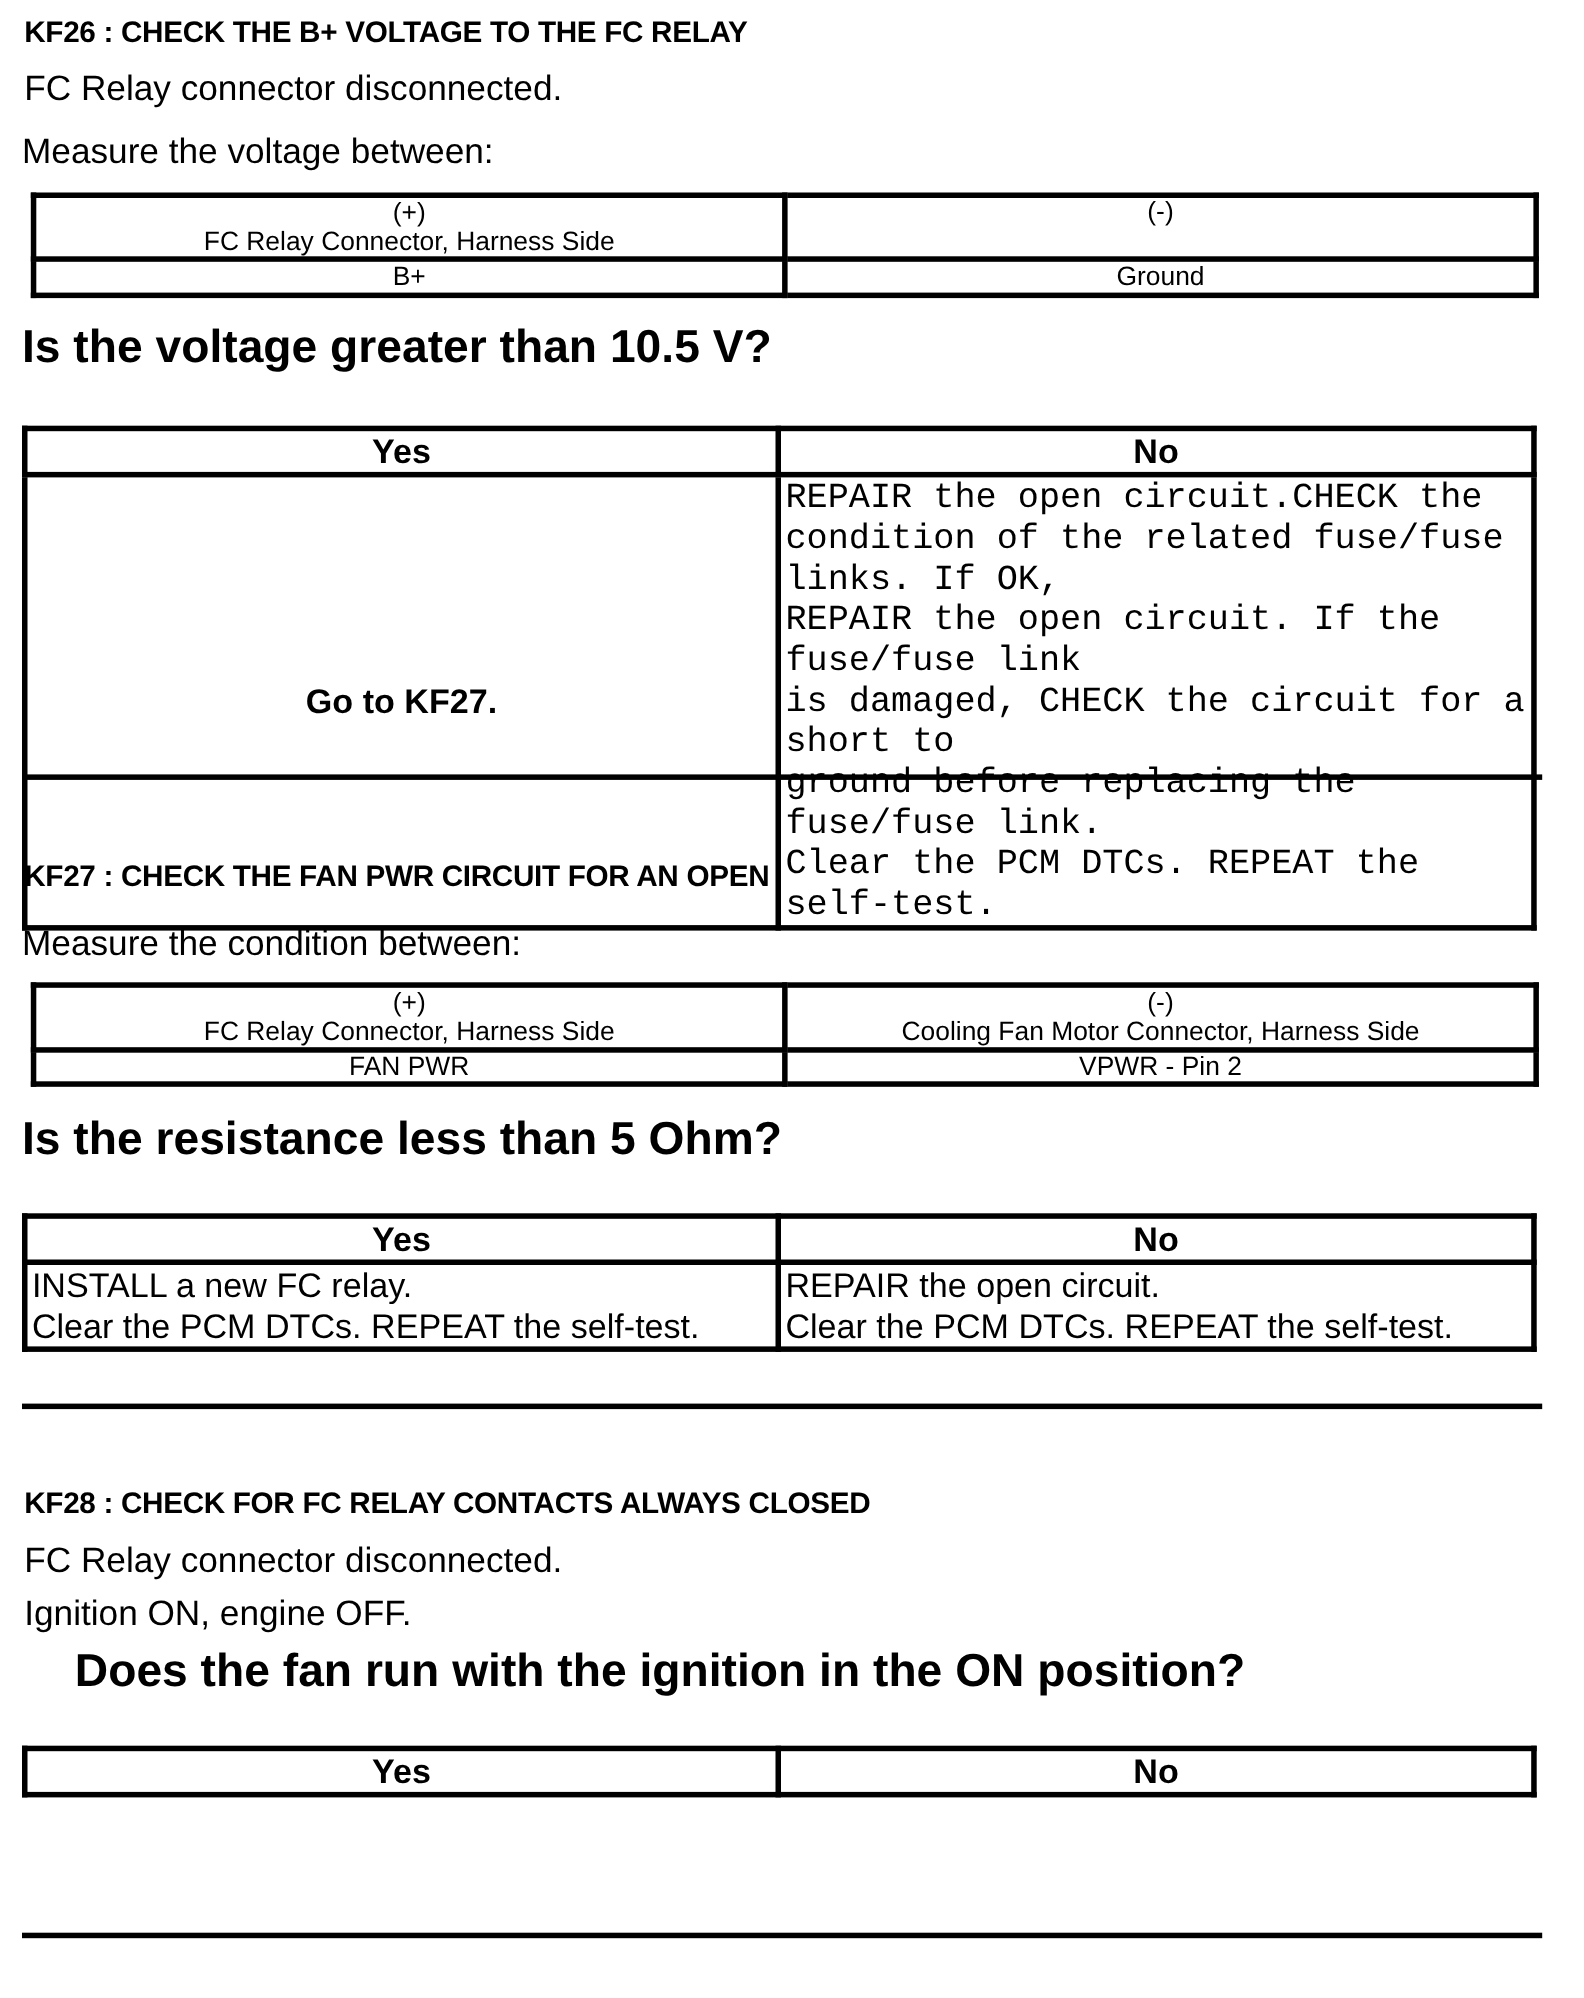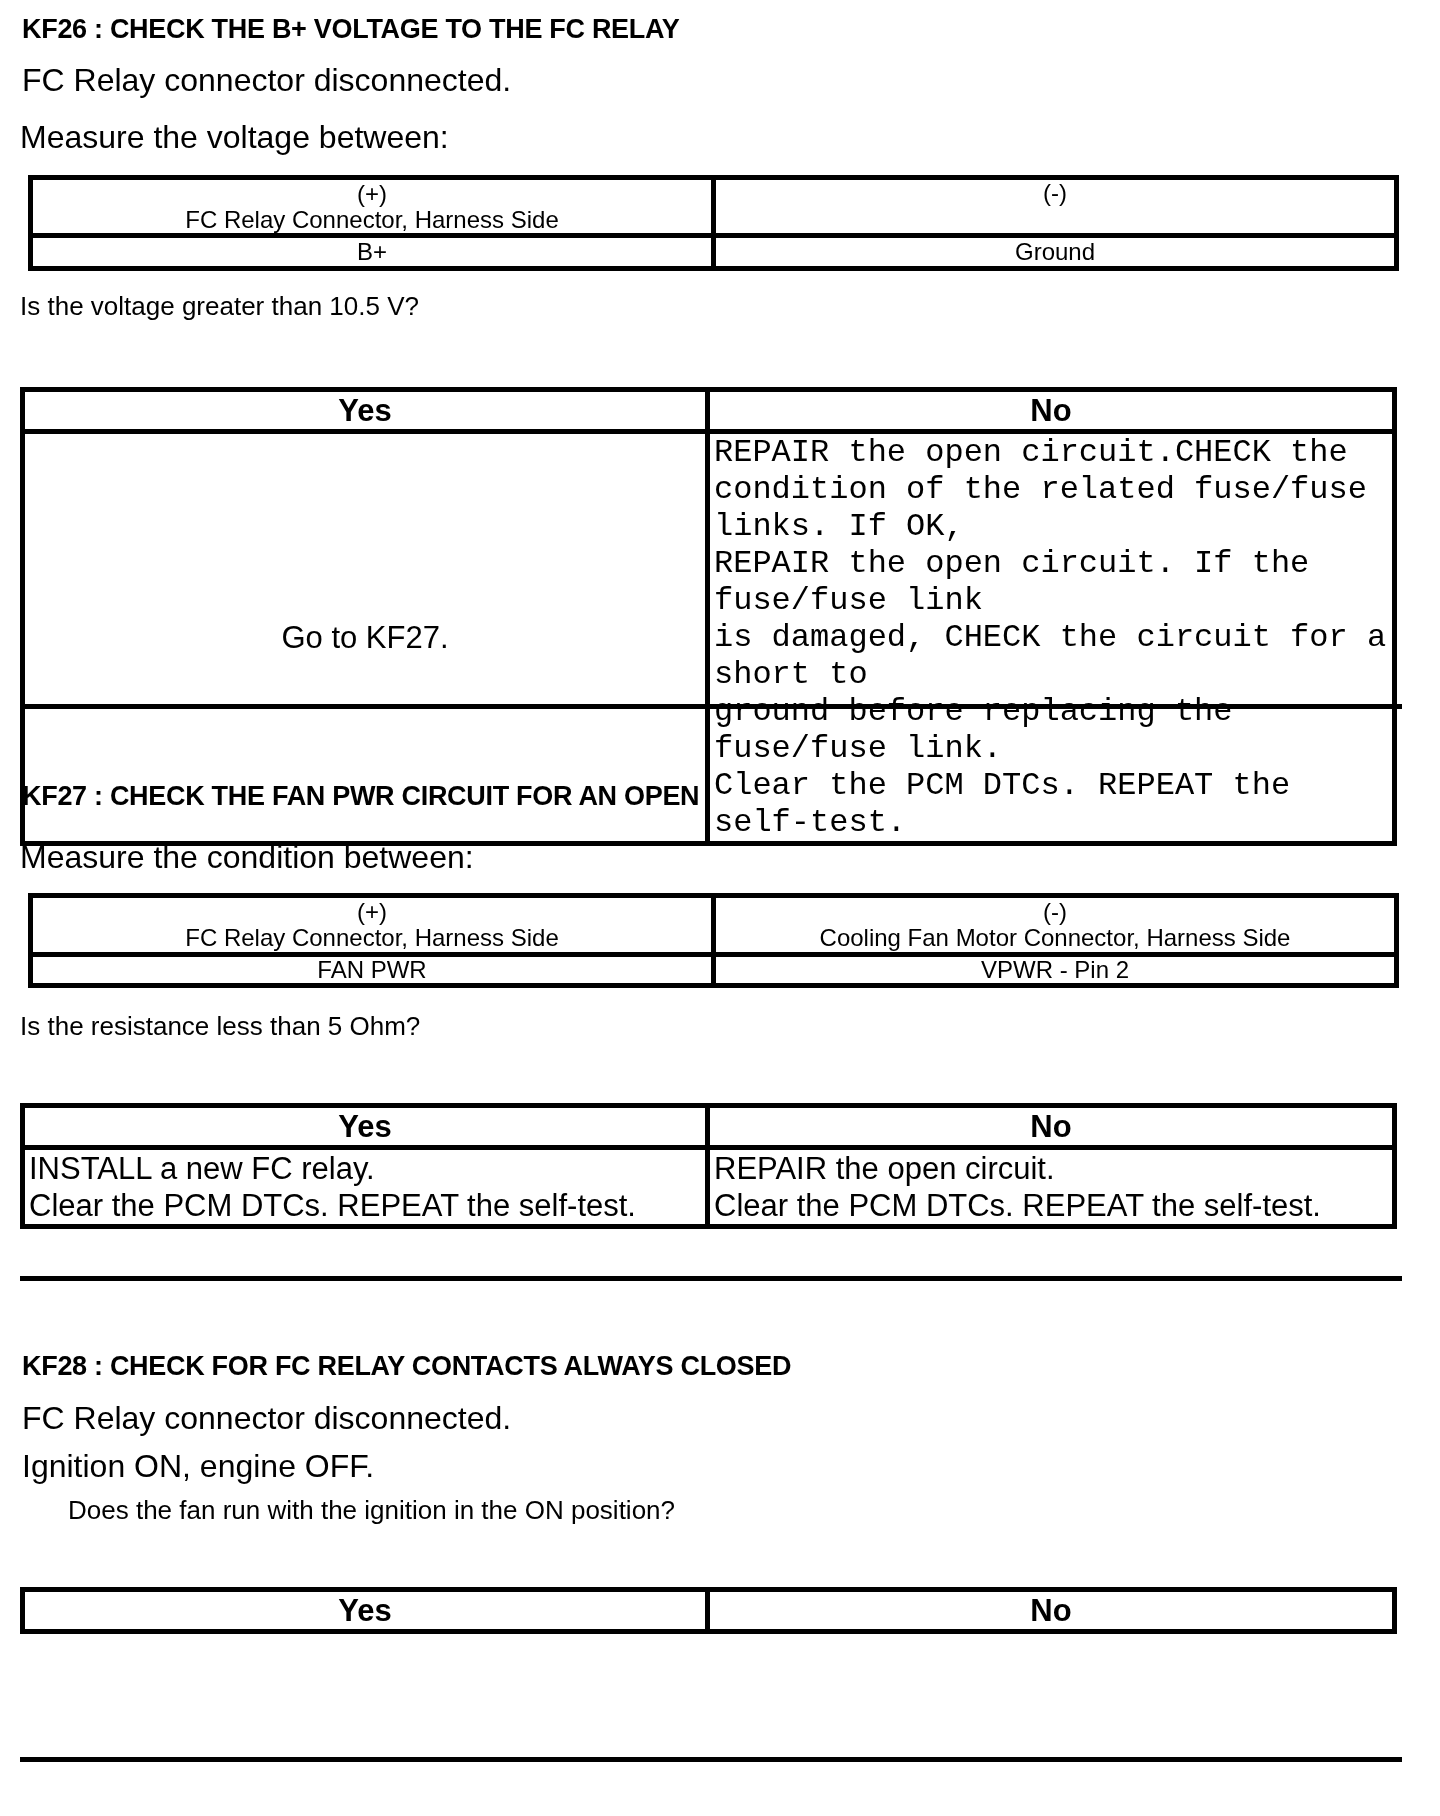--- a/index.html
+++ b/index.html
@@ -1,21 +1,21 @@
 <!DOCTYPE html>
 <html><head>
 <meta charset="utf-8">
 <style>
   html, body { margin: 0; padding: 0; background: #ffffff; }
   body { width: 1440px; height: 1816px; position: relative; overflow: hidden;
          font-family: "Liberation Sans", sans-serif; color: #000; }
   .abs { position: absolute; white-space: nowrap; }
   .title { font-weight: bold; font-size: 27px; letter-spacing: -0.3px; }
   .body-text { font-size: 32px; }
-  .question { font-weight: normal; font-size: 26px; }
+  .question { font-weight: bold; font-size: 42px; }
   .divider { position: absolute; left: 20px; width: 1382px; height: 5px; background: #000; }
   table { position: absolute; border-collapse: collapse; table-layout: fixed; }
   table.meas td { border: 5px solid #000; text-align: center; font-size: 24px; line-height: 26px; padding: 0; }
   table.yn td { border: 5px solid #000; padding: 0 4px; font-size: 31px; line-height: 37px; }
   table.yn th { border: 5px solid #000; font-size: 31px; font-weight: bold; height: 37px; padding: 0; }
 </style>
 </head>
 <body>
 
 <div class="abs title" style="left:22px; top:14px;">KF26 : CHECK THE B+ VOLTAGE TO THE FC RELAY</div>
@@ -51,21 +51,21 @@
   <colgroup>
       <col style="width:685px">
       <col style="width:687px">
     </colgroup>
   <tbody>
       <tr>
     <th>Yes</th>
     <th>No</th>
   </tr>
   <tr style="height:225px;">
-    <td style="text-align:center; vertical-align:middle;">
+    <td style="text-align:center; vertical-align:middle;font-weight:bold;">
       <span>Go to KF27.</span>
     </td>
     <td style="vertical-align:top; font-size:32px;font-family:Liberation Mono, monospace;">
       <div>REPAIR the open circuit.CHECK the</div>
       <div>condition of the related fuse/fuse links. If OK,</div>
       <div>REPAIR the open circuit. If the fuse/fuse link</div>
       <div>is damaged, CHECK the circuit for a short to</div>
       <div>ground before replacing the fuse/fuse link.</div>
       <div>Clear the PCM DTCs. REPEAT the self-test.</div>
     </td>

